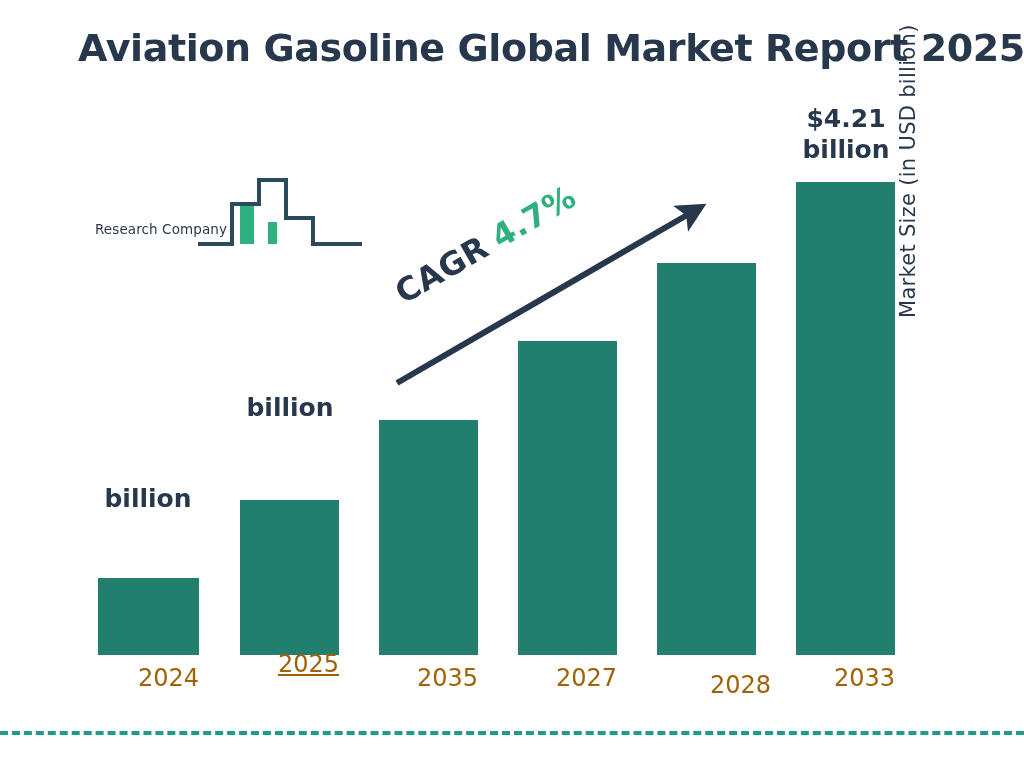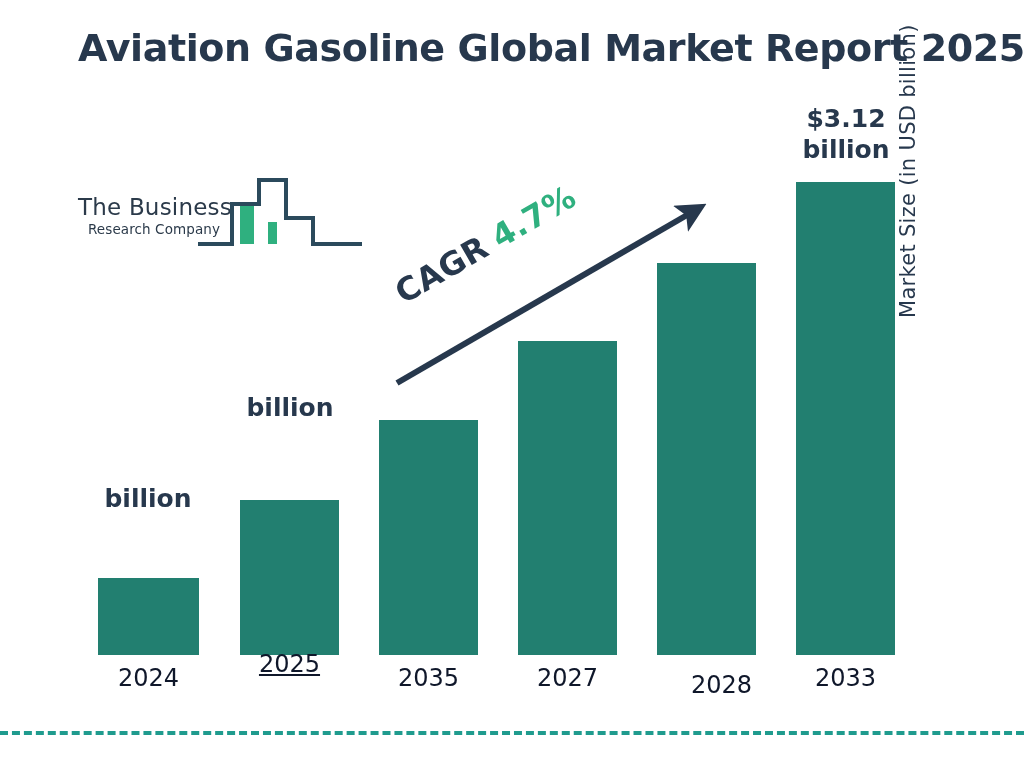--- a/index.html
+++ b/index.html
@@ -52,21 +52,21 @@
     left: 0;
     top: 6px;
     font-size: 23px;
     font-weight: normal;
     color: #2b3a4a;
     font-family: "DejaVu Sans", "Liberation Sans", sans-serif;
     letter-spacing: 0.2px;
   }
   #logo-text-sub {
     position: absolute;
-    left: 10px;
+    left: 17px;
     top: 33px;
     font-size: 13.5px;
     color: #2b3a4a;
     font-family: "DejaVu Sans", "Liberation Sans", sans-serif;
     letter-spacing: 0.1px;
   }
   #logo-mark {
     position: absolute;
     left: 118px;
     top: -10px;
@@ -92,22 +92,22 @@
     font-weight: bold;
     color: #27384d;
     text-align: center;
     line-height: 1.22;
     font-family: "DejaVu Sans", "Liberation Sans", sans-serif;
   }
 
   .tick-label {
     position: absolute;
     font-size: 24px;
-    color: #0f172a;
-    text-align: center;
+    color: #a16207;
+    text-align: right;
     font-family: "DejaVu Sans", "Liberation Sans", sans-serif;
   }
 
   
   #y-axis-title {
     position: absolute;
     left: 896px;
     top: 318px;
     width: 360px;
     font-size: 21px;
@@ -146,21 +146,20 @@
   }
 </style>
 </head>
 <body>
 
 <div id="page">
 
   <div id="chart-title">Aviation Gasoline Global Market Report 2025</div>
 
   <div id="logo">
-    <div id="logo-text-main">The Business</div>
     <div id="logo-text-sub">Research Company</div>
     <div id="logo-mark">
       <svg width="170" height="78" viewBox="0 0 170 78">
 
         <path d="M 2 66 L 36 66 L 36 26 L 63 26 L 63 2 L 90 2 L 90 40 L 117 40 L 117 66 L 166 66" fill="none" stroke="#2b4a5c" stroke-width="4"></path>
 
         <rect x="44" y="28" width="14" height="38" fill="#2fb07f"></rect>
         <rect x="72" y="44" width="9" height="22" fill="#2fb07f"></rect>
       </svg>
     </div>
@@ -177,21 +176,21 @@
 
     <div class="bar-label" style="left:74px; top:484px; width:148px;">
       <div>billion</div>
     </div>
 
     <div class="bar-label" style="left:216px; top:393px; width:148px;">
       <div>billion</div>
     </div>
 
     <div class="bar-label" style="left:772px; top:104px; width:148px;">
-      <div>$3.12</div>
+      <div>$4.21</div>
       <div>billion</div>
     </div>
 
     <div class="tick-label" style="left:98px;  top:664px; width:101px;">2024</div>
     <div class="tick-label" style="left:240px; top:650px; width:99px;text-decoration:underline;">2025</div>
     <div class="tick-label" style="left:379px; top:664px; width:99px;">2035</div>
     <div class="tick-label" style="left:518px; top:664px; width:99px;">2027</div>
     <div class="tick-label" style="left:672px; top:664px; width:99px;margin-top:7px;">2028</div>
     <div class="tick-label" style="left:796px; top:664px; width:99px;">2033</div>
 

